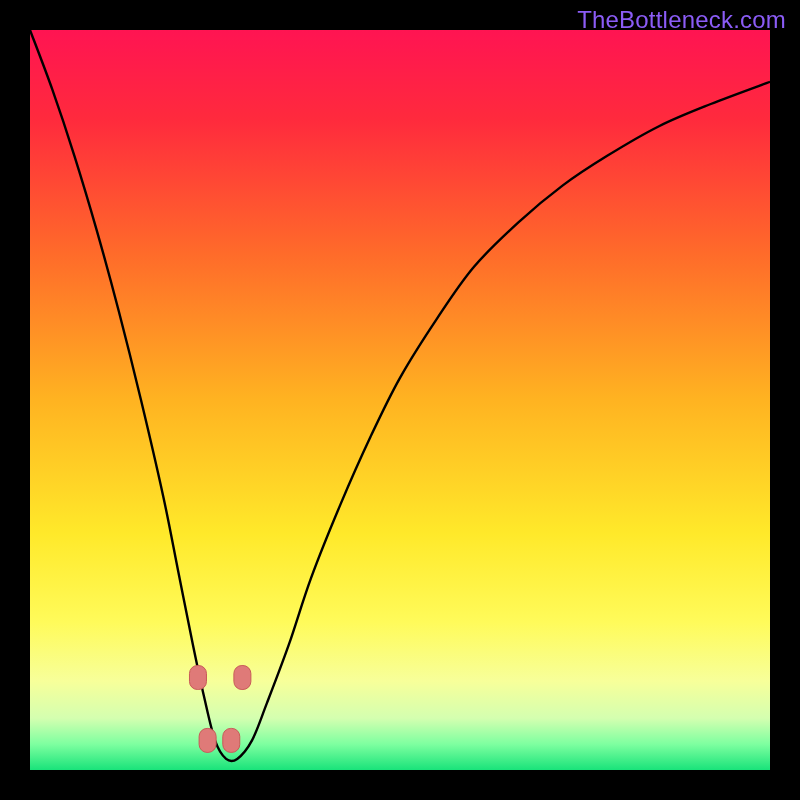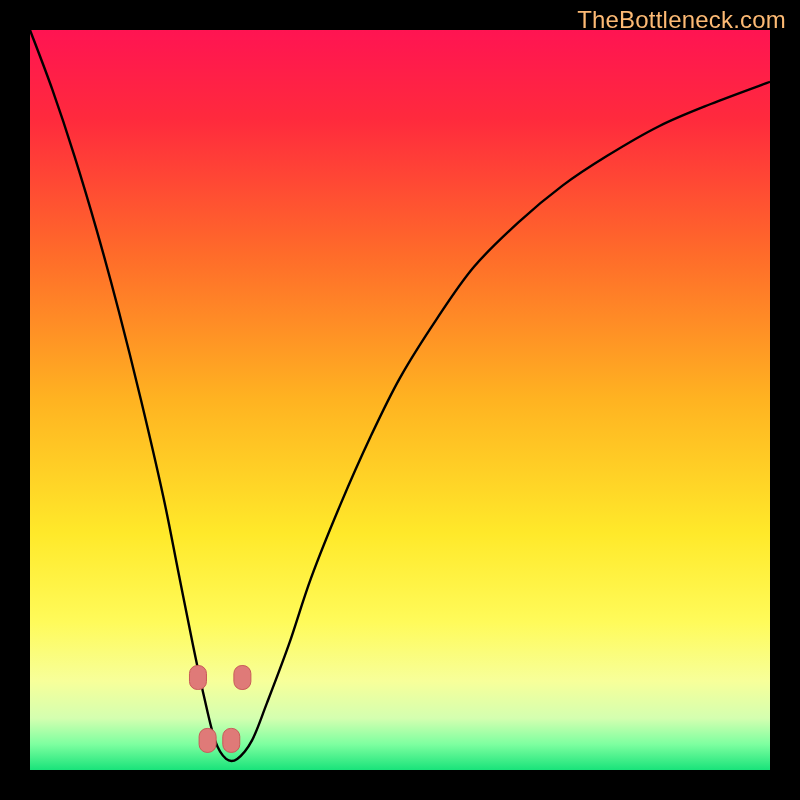--- a/index.html
+++ b/index.html
@@ -21,21 +21,21 @@
     left: 30px;
     top: 30px;
     width: 740px;
     height: 740px;
     overflow: hidden;
   }
   .watermark {
     position: absolute;
     top: 6px;
     right: 14px;
-    color: #fdba74;
+    color: #8b5cf6;
     font-size: 24px;
     font-weight: 400;
     letter-spacing: 0.2px;
     z-index: 5;
   }
   svg { display: block; }
 </style>
 </head>
 <body>
 

